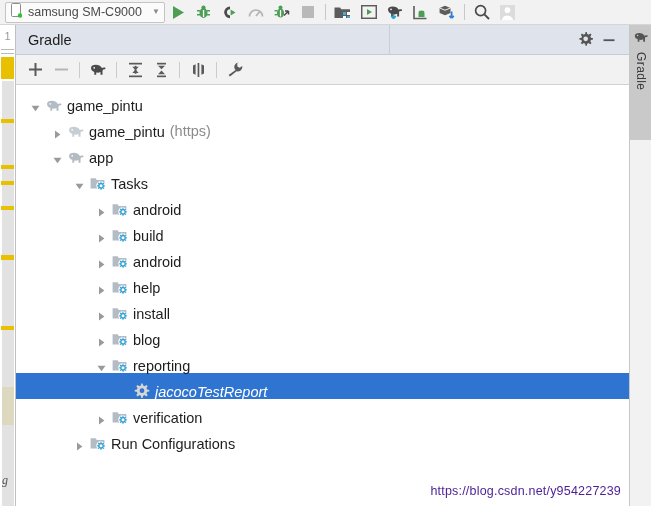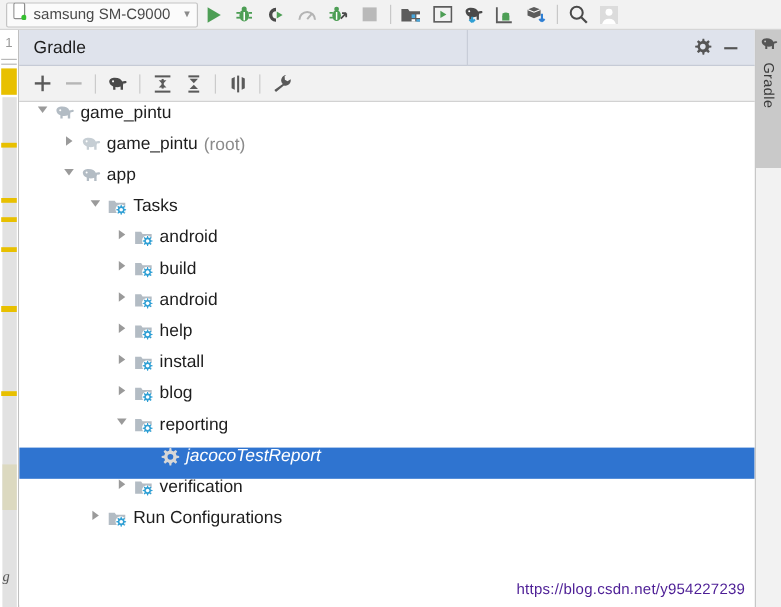--- a/index.html
+++ b/index.html
@@ -172,21 +172,21 @@
   
   #tree {
     position: relative;
     height: 419px;
     background: #ffffff;
     overflow: hidden;
     padding-top: 2px;
   }
   .tree-row {
     display: flex;
-    align-items: flex-start;
+    align-items: flex-end;
     height: 26px;
     font-size: 14.5px;
     color: #1d1d1d;
     white-space: nowrap;
   }
   .tree-row.selected {
     background: #2f74d0;
     color: #ffffff;
     font-style: italic;
   }
@@ -502,21 +502,21 @@
               <polygon points="2,0.6 7.4,4.5 2,8.4" fill="#9a9a9a"></polygon>
             </svg>
         </span>
         <span class="node-icon">
           <svg width="18" height="14" viewBox="0 0 18 14">
               <path d="M2,5 C2,3 4.1,1.8 6.8,1.8 C9.9,1.8 12.2,3.1 12.8,5 L15,4.6 C16,4.4 16.8,5 16.4,5.8 C16,6.6 14.8,6.7 14,6.4 L13.5,7.9 L13.5,11.8 L11.5,11.8 L11.5,9.1 C10.4,9.6 8.8,9.8 7.2,9.6 L7.2,11.8 L5.3,11.8 L5.3,9 C3.4,8.3 2,6.8 2,5 Z" fill="#c6ced4"></path>
               <circle cx="5.2" cy="4.8" r="0.85" fill="#ffffff"></circle>
             </svg>
         </span>
         <span class="node-label">game_pintu</span>
-        <span class="node-suffix">(root)</span>
+        <span class="node-suffix">(https)</span>
       </div>
 
       <div class="tree-row">
         <span style="width:32px;flex:0 0 32px;"></span>
         <span class="twisty">
           <svg width="9" height="9" viewBox="0 0 9 9">
               <polygon points="0.5,1.8 8.5,1.8 4.5,7.2" fill="#9a9a9a"></polygon>
             </svg>
         </span>
         <span class="node-icon">

